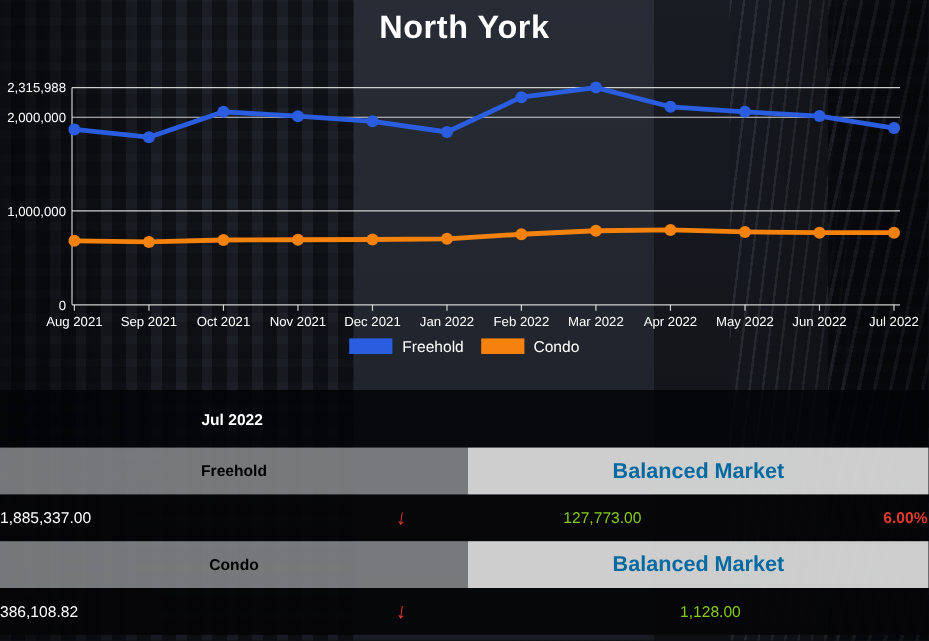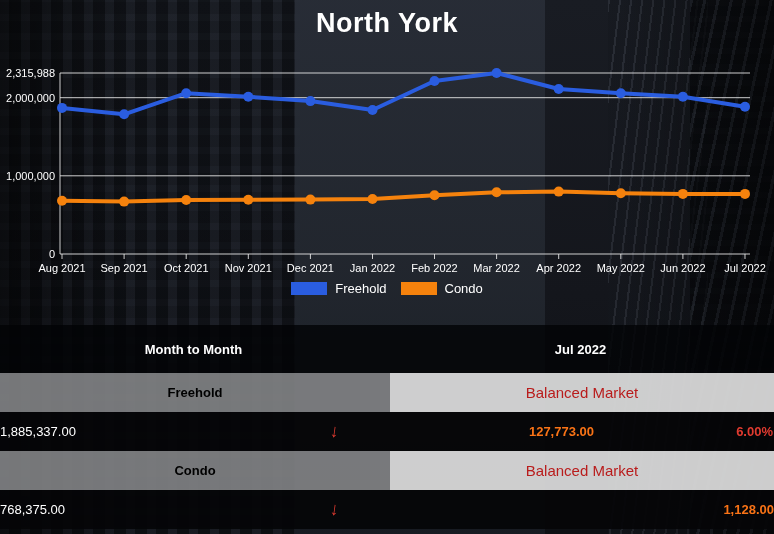--- a/index.html
+++ b/index.html
@@ -63,28 +63,28 @@
   .tbl { position:absolute; top:325px; left:0; width:774px; }
   .row { display:flex; width:100%; }
   .row-head { height:48px; background:rgba(3,4,6,.82); align-items:center; }
   .row-head .cell { width:50%; text-align:center; color:#ffffff; font-size:13px; font-weight:bold; }
   .row-sub { height:39px; align-items:stretch; }
   .cell-cat {
     width:390px; background:rgba(128,129,131,.92); color:#000;
     font-size:13px; font-weight:bold; display:flex; align-items:center; justify-content:center;
   }
   .cell-status {
-    flex:1; background:rgba(216,216,216,.95); color:#b91c1c;
-    font-size:15px; font-weight:normal; display:flex; align-items:center; justify-content:center;
+    flex:1; background:rgba(216,216,216,.95); color:#0369a1;
+    font-size:18px; font-weight:bold; display:flex; align-items:center; justify-content:center;
   }
   .row-data { height:39px; background:rgba(5,5,8,.93); align-items:center; }
   .cell-value { width:280px; text-align:left; color:#ffffff; font-size:13px; }
   .cell-arrow { width:108px; text-align:center; color:#e03b30; font-size:18px; }
   .cell-arrow span { display:inline-block; transform:rotate(8deg); }
-  .cell-change { flex:1; padding-left:22px; color:#f97316; font-size:13px; font-weight:bold; text-align:right; }
+  .cell-change { flex:1; padding-left:22px; color:#84cc16; font-size:13px; font-weight:normal; text-align:center; }
   .cell-pct { width:180px; padding-right:1px; color:#e03b30; font-size:13px; font-weight:bold; text-align:right; box-sizing:border-box; }
 </style>
 </head>
 <body>
 
 <div class="stage">
 
   <div class="bg bg-left"></div>
   <div class="bg bg-center"></div>
   <div class="bg bg-tower"></div>
@@ -164,21 +164,20 @@
     </div>
     <div class="legend-item">
       <span class="legend-swatch" style="background-color: rgb(245, 130, 13);"></span>
       <span class="legend-label">Condo</span>
     </div>
   </div>
 
   <div class="tbl">
 
     <div class="row row-head">
-      <div class="cell">Month to Month</div>
       <div class="cell">Jul 2022</div>
     </div>
 
     <div class="row row-sub">
       <div class="cell-cat">Freehold</div>
       <div class="cell-status">Balanced Market</div>
     </div>
 
     <div class="row row-data">
       <div class="cell-value">1,885,337.00</div>
@@ -186,19 +185,19 @@
       <div class="cell-change">127,773.00</div>
       <div class="cell-pct">6.00%</div>
     </div>
 
     <div class="row row-sub">
       <div class="cell-cat">Condo</div>
       <div class="cell-status">Balanced Market</div>
     </div>
 
     <div class="row row-data">
-      <div class="cell-value">768,375.00</div>
+      <div class="cell-value">386,108.82</div>
       <div class="cell-arrow"><span>↓</span></div>
       <div class="cell-change">1,128.00</div>
     </div>
 
   </div>
 </div>
 
 </body></html>

